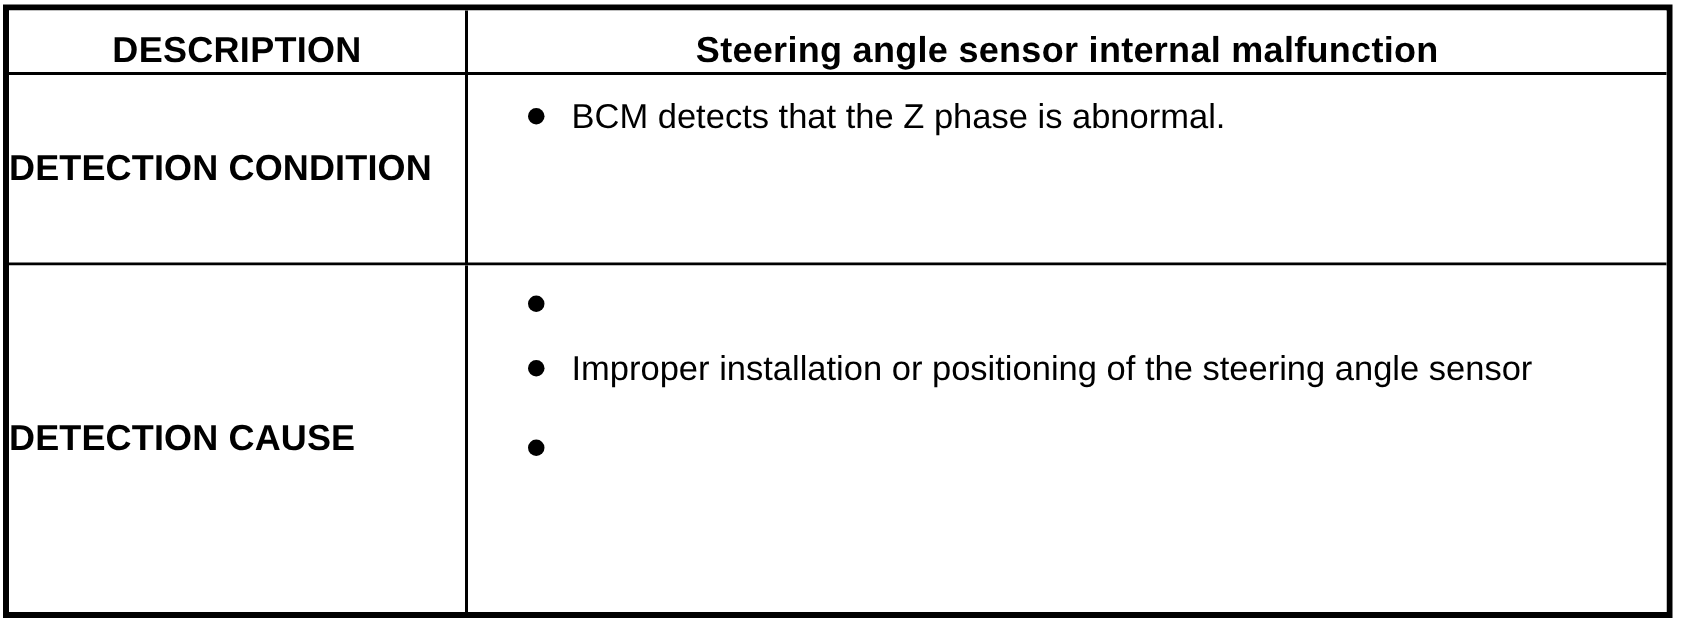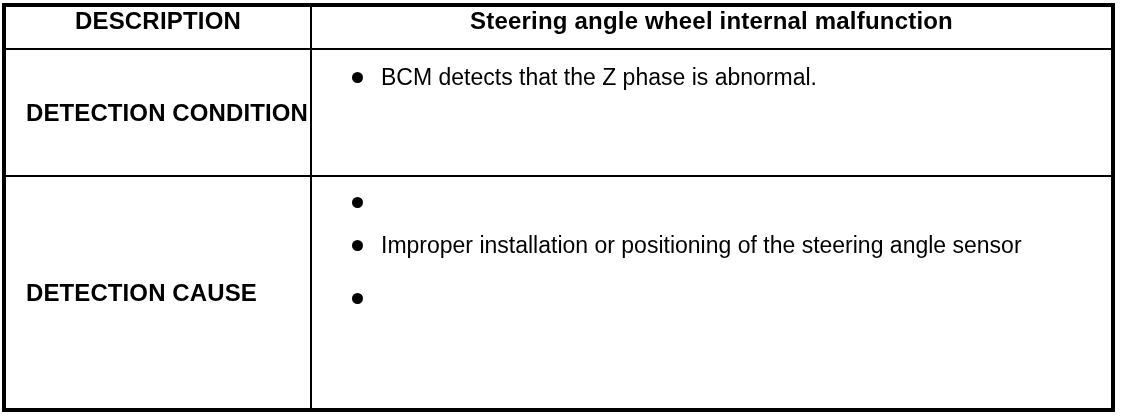--- a/index.html
+++ b/index.html
@@ -26,30 +26,30 @@
     display: grid;
     grid-template-columns: 306px 1fr;
     grid-template-rows: 43px 127px auto;
   }
   .cell { background: #ffffff; }
   .col-divider { border-right: 2px solid #000000; }
   .row-divider { border-bottom: 2px solid #000000; }
 
   .header-cell {
     display: flex;
-    align-items: flex-start;
+    align-items: flex-end;
     justify-content: center;
     font-weight: bold;
     font-size: 24px;
     letter-spacing: 0.2px;
   }
   .label-cell {
     display: flex;
     align-items: center;
-    padding-left: 20px;
+    padding-left: 0;
     font-weight: bold;
     font-size: 24px;
     white-space: nowrap;
     letter-spacing: 0.1px;
   }
   .content-cell {
     display: flex;
     flex-direction: column;
     padding: 12px 24px 10px 40px;
   }
@@ -78,21 +78,21 @@
 </head>
 <body>
 
 <div class="page">
   <div class="dtc-table">
 
     <div class="cell header-cell col-divider row-divider">
       <span>DESCRIPTION</span>
     </div>
     <div class="cell header-cell row-divider">
-      <span>Steering angle wheel internal malfunction</span>
+      <span>Steering angle sensor internal malfunction</span>
     </div>
 
     <div class="cell label-cell col-divider row-divider">
       <span>DETECTION CONDITION</span>
     </div>
     <div class="cell content-cell detection row-divider">
       <div class="bullet-item">
         <span class="bullet-dot"></span>
         <span class="bullet-text">BCM detects that the Z phase is abnormal.</span>
       </div>

